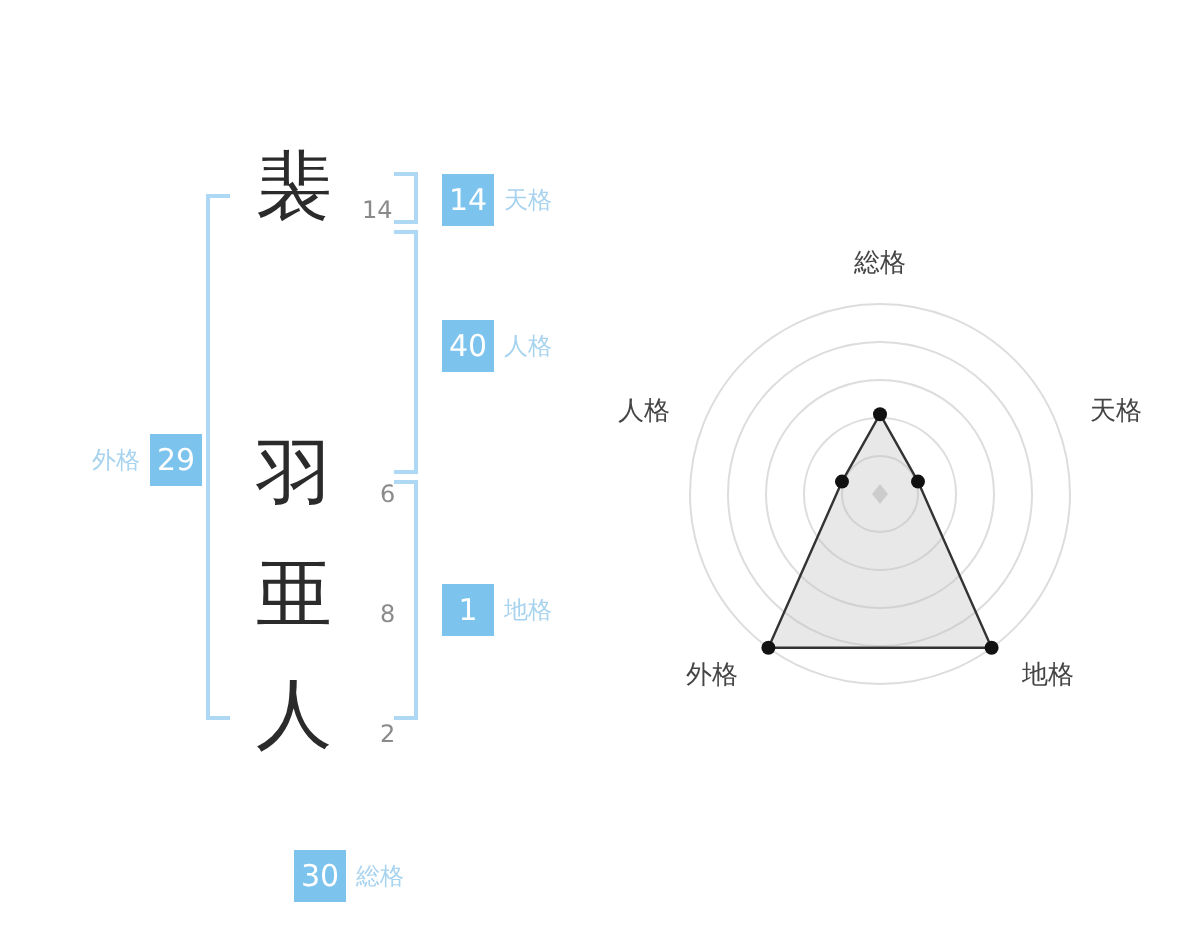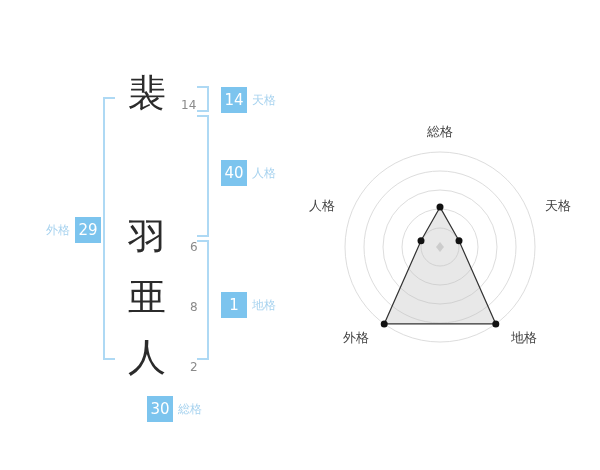--- a/index.html
+++ b/index.html
@@ -62,21 +62,21 @@
   <div class="badge-group" style="left:221px;top:292px">
     <div class="badge">1</div>
     <div class="kaku-label">地格</div>
   </div>
 
   <div class="badge-group" style="left:46px;top:217px">
     <div class="kaku-label">外格</div>
     <div class="badge">29</div>
   </div>
 
-  <div class="badge-group" style="left:147px;top:396px">
+  <div class="badge-group" style="left:147px;top:425px">
     <div class="badge">30</div>
     <div class="kaku-label">総格</div>
   </div>
 
   <svg width="300" height="300" style="position:absolute;left:290px;top:100px">
       <circle cx="150" cy="147" r="95.0" fill="none" stroke="#dddddd" stroke-width="1"></circle>
       <circle cx="150" cy="147" r="76.0" fill="none" stroke="#dddddd" stroke-width="1"></circle>
       <circle cx="150" cy="147" r="57.0" fill="none" stroke="#dddddd" stroke-width="1"></circle>
       <circle cx="150" cy="147" r="38.0" fill="none" stroke="#dddddd" stroke-width="1"></circle>
       <circle cx="150" cy="147" r="19.0" fill="none" stroke="#dddddd" stroke-width="1"></circle>

